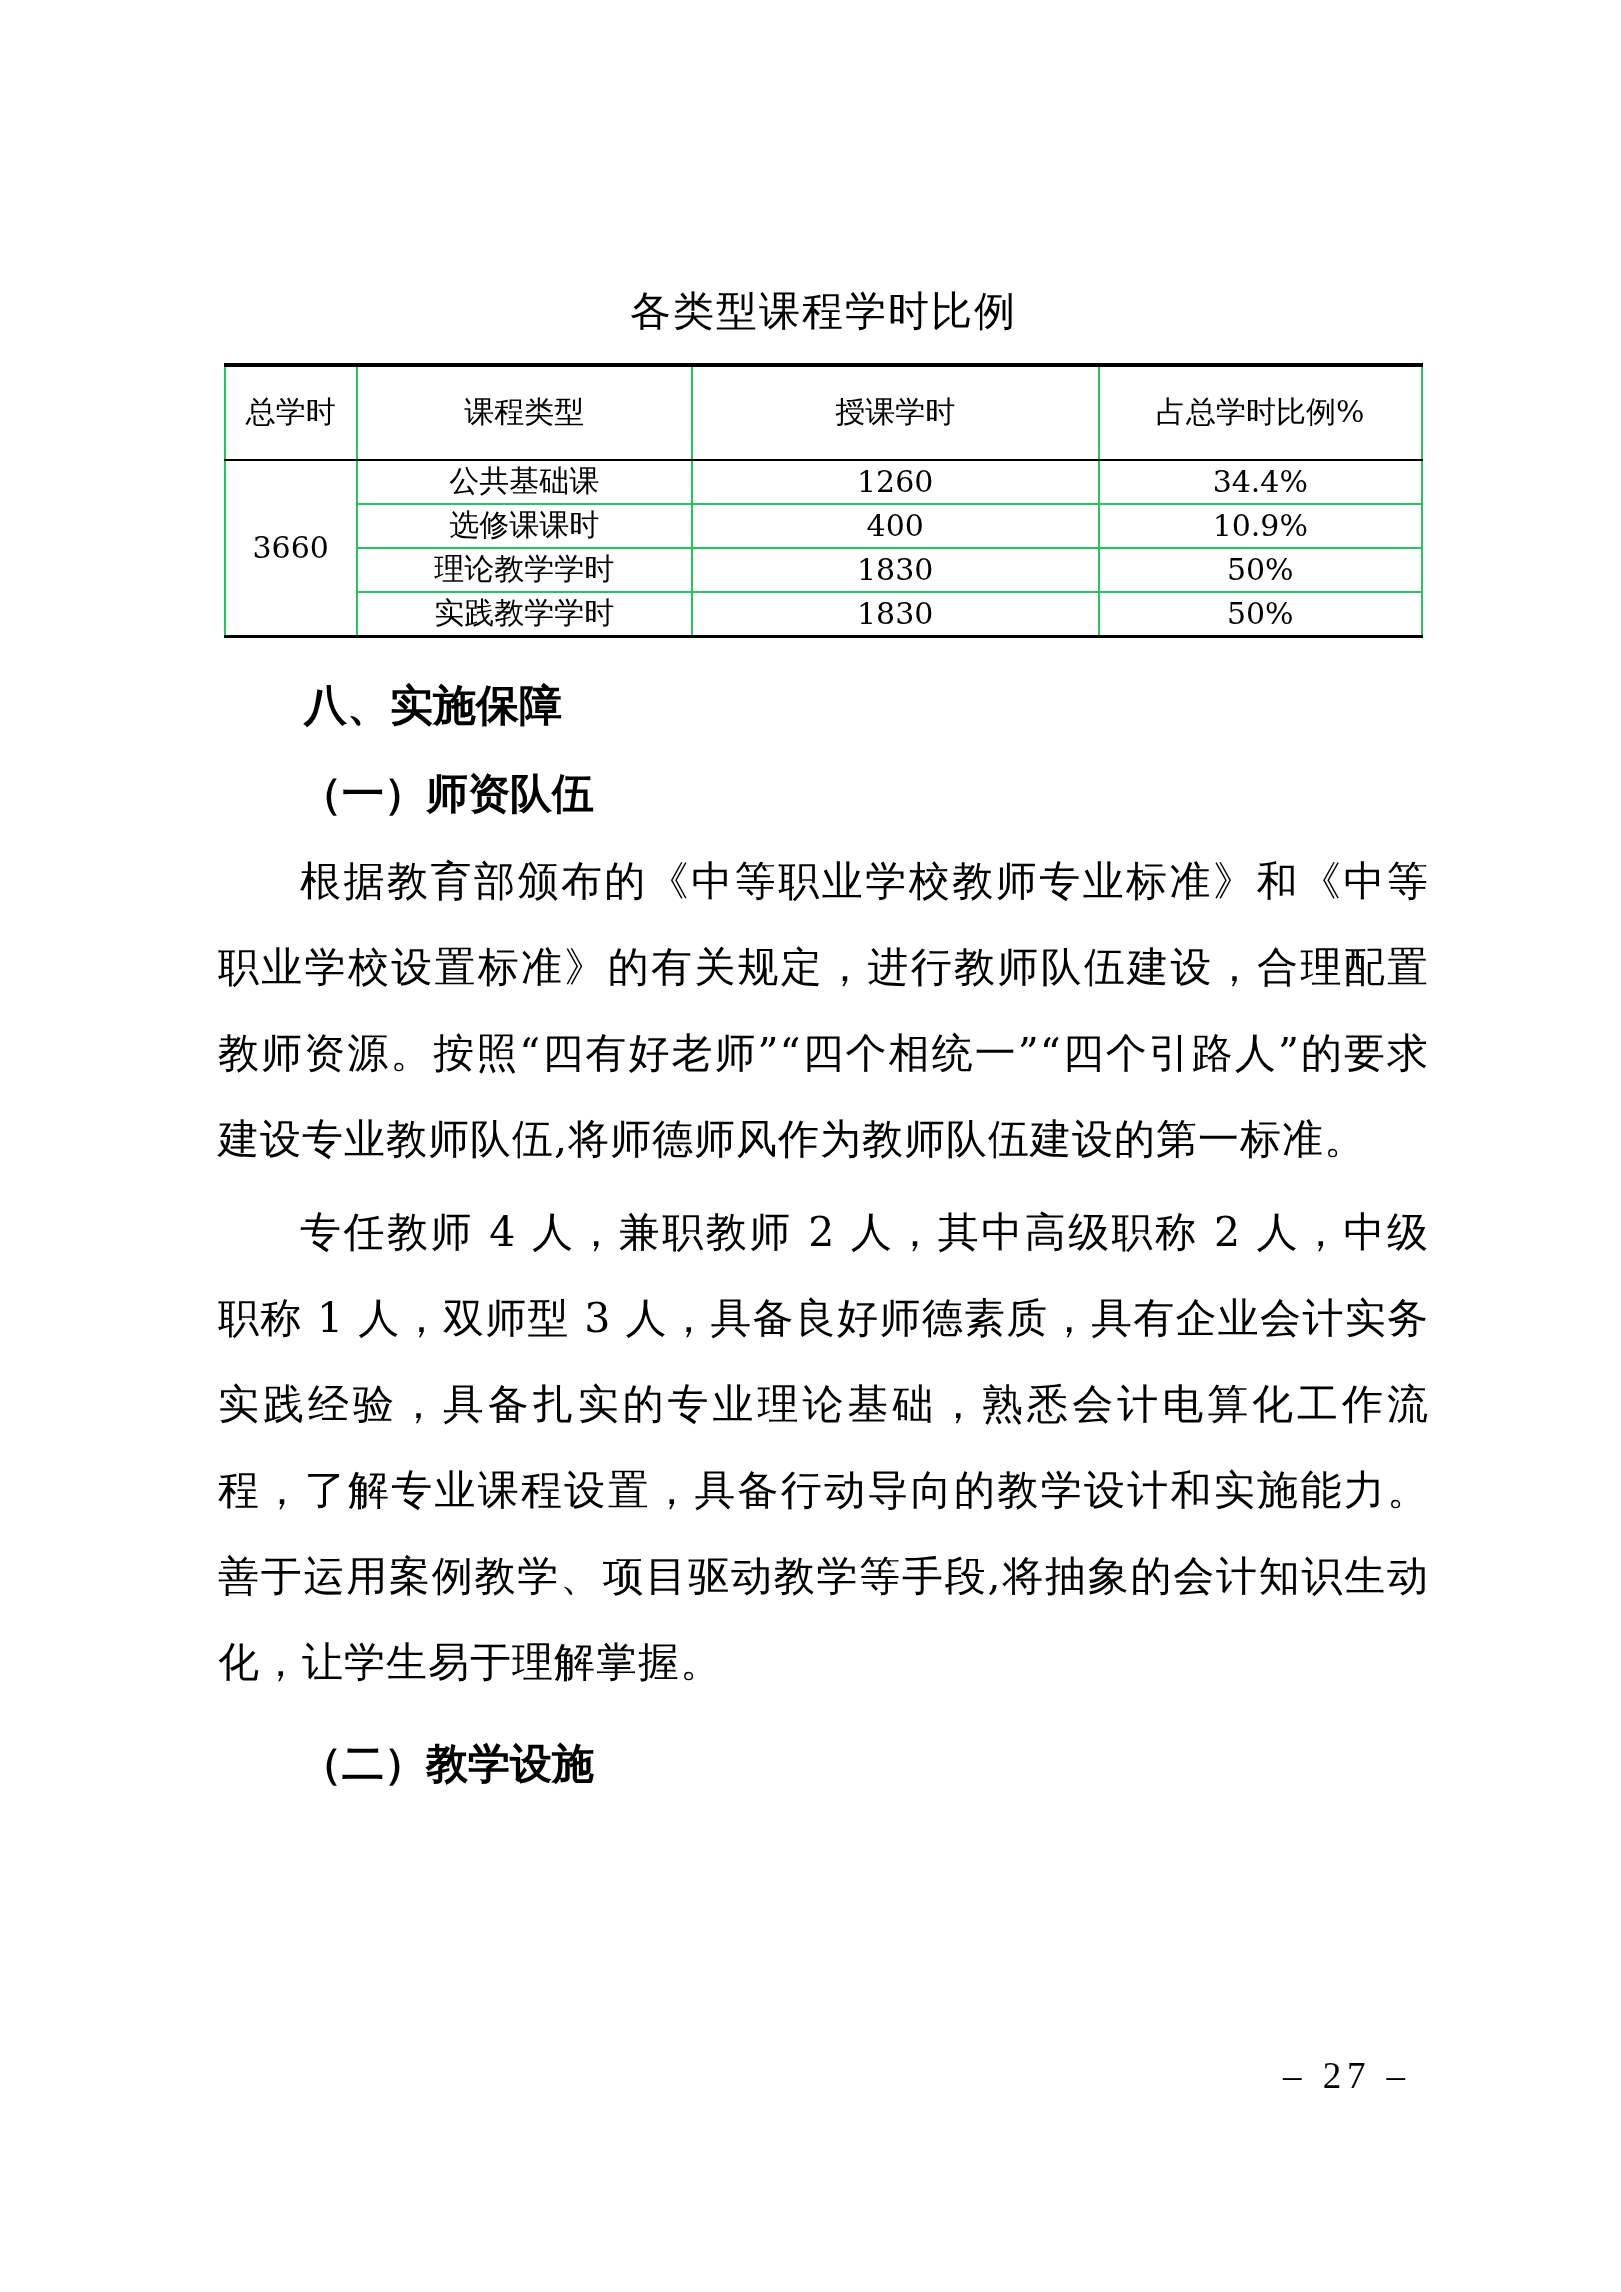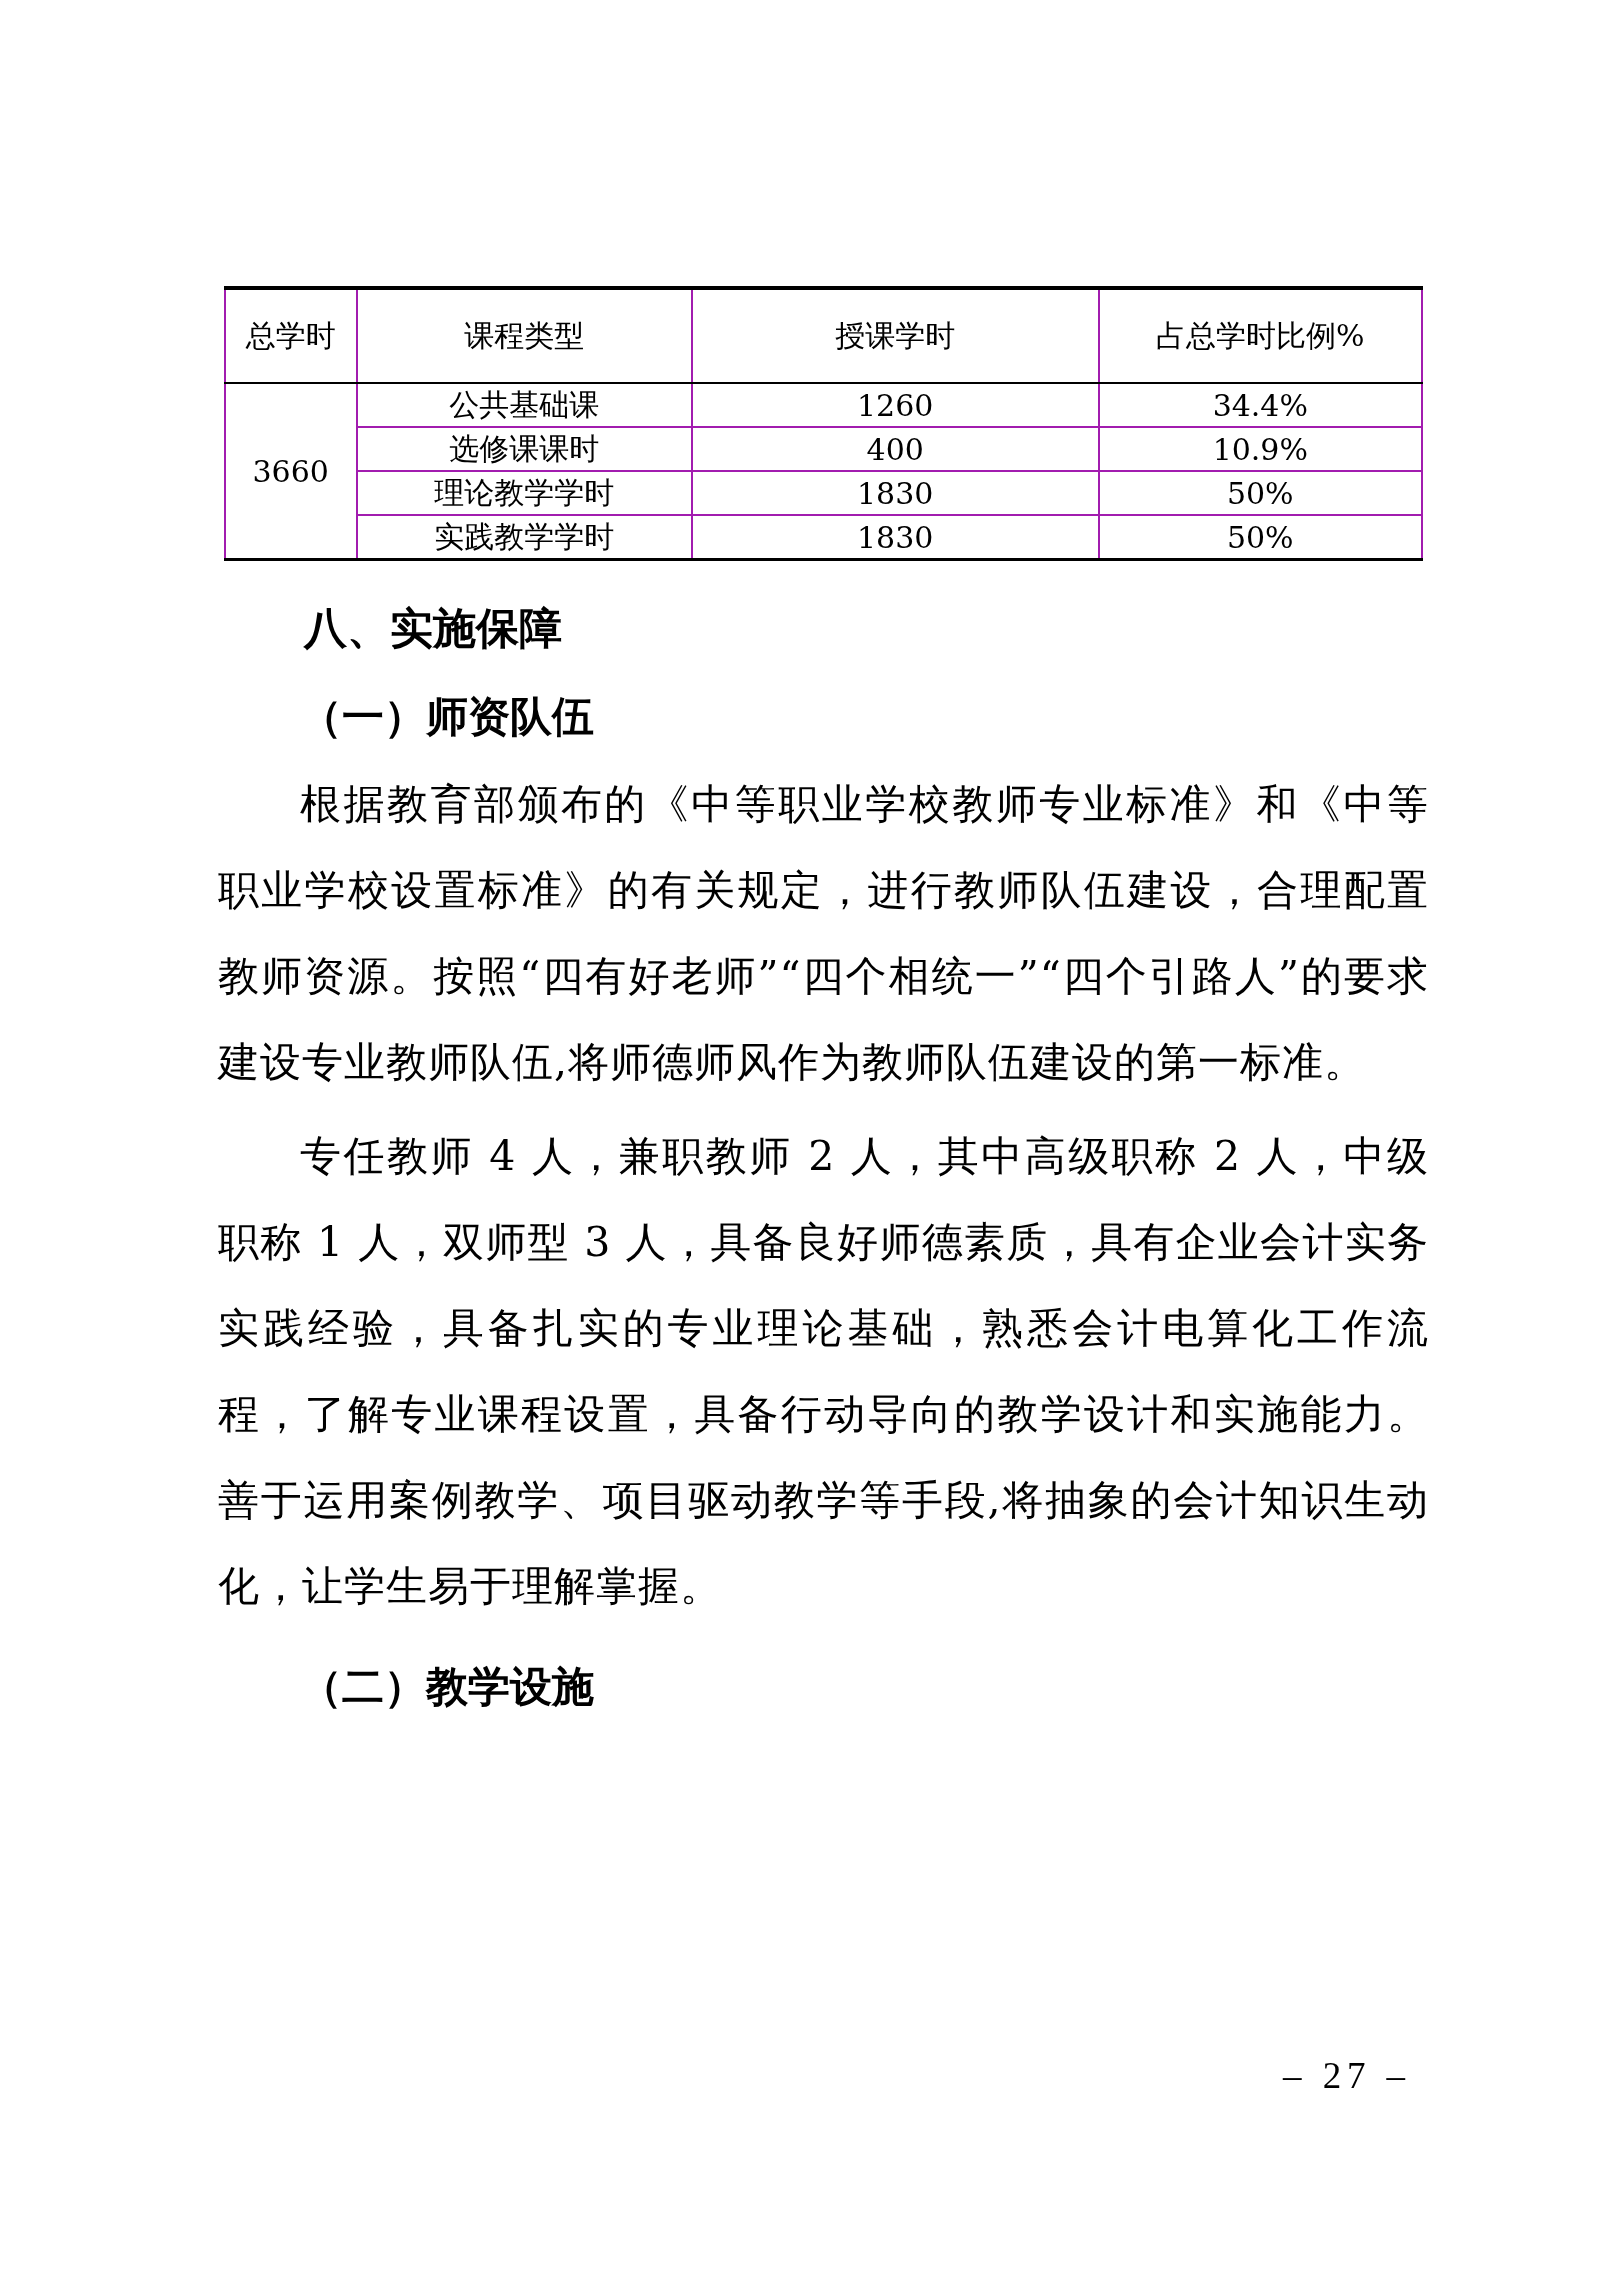--- a/index.html
+++ b/index.html
@@ -41,21 +41,21 @@
     border-left: 2px solid #000;
     border-right: 2px solid #000;
     font-size: 30px;
   }
   table.hours-table col.c1 { width: 11%; }
   table.hours-table col.c2 { width: 28%; }
   table.hours-table col.c3 { width: 34%; }
   table.hours-table col.c4 { width: 27%; }
   table.hours-table th,
   table.hours-table td {
-    border: 2px solid #a21caf;
+    border: 2px solid #22c55e;
     text-align: center;
     vertical-align: middle;
     font-weight: normal;
     padding: 0;
   }
   table.hours-table thead th {
     height: 92px;
     border-bottom: 2.9px solid #000;
   }
   table.hours-table tbody td {
@@ -94,20 +94,21 @@
     font-family: Liberation Serif, serif;
     letter-spacing: 5.9px;
   }
 </style>
 </head>
 <body>
 
 <div class="page">
   <div class="content">
 
+    <div class="doc-title">各类型课程学时比例</div>
 
     <table class="hours-table">
       <colgroup>
         <col class="c1">
           <col class="c2">
           <col class="c3">
           <col class="c4">
       </colgroup>
       <thead>
         <tr>

